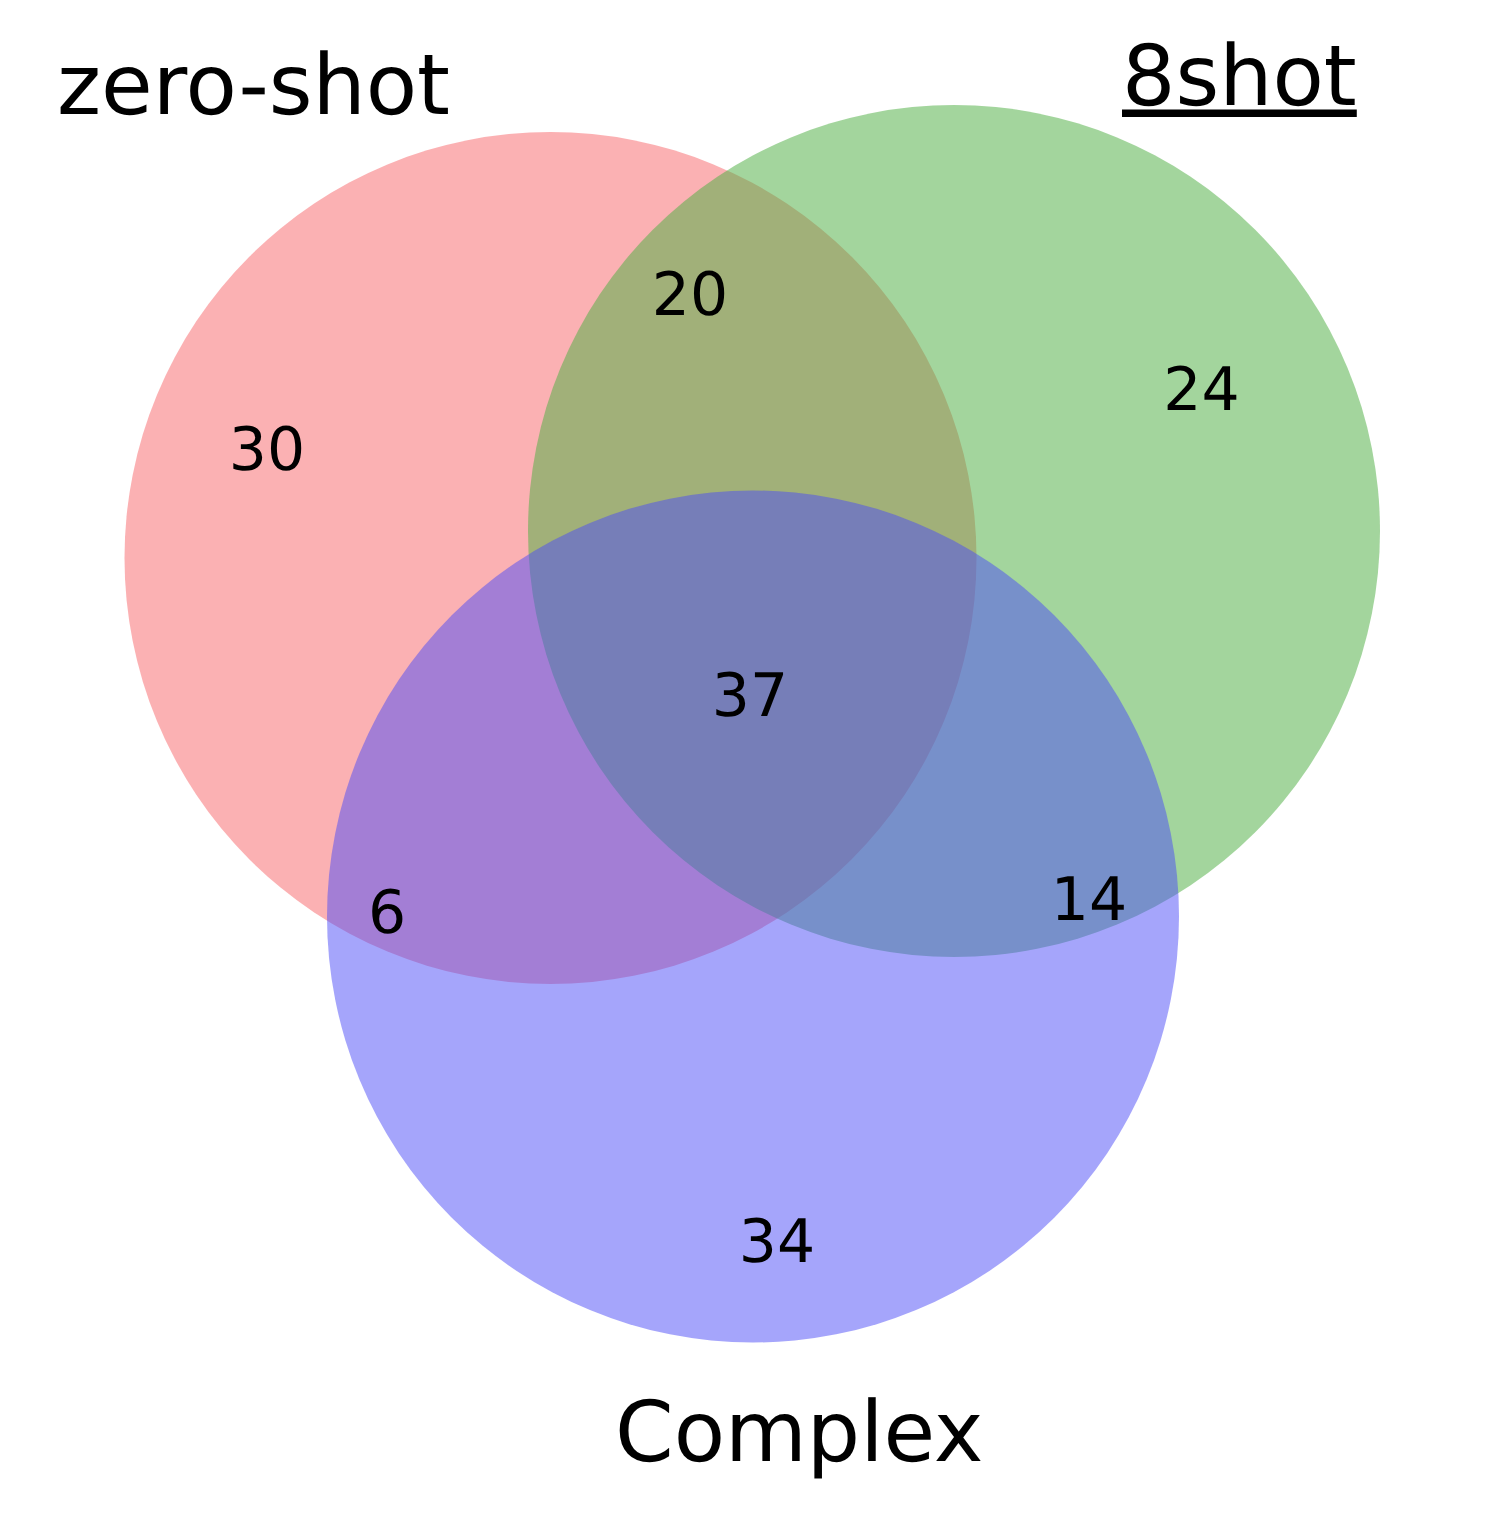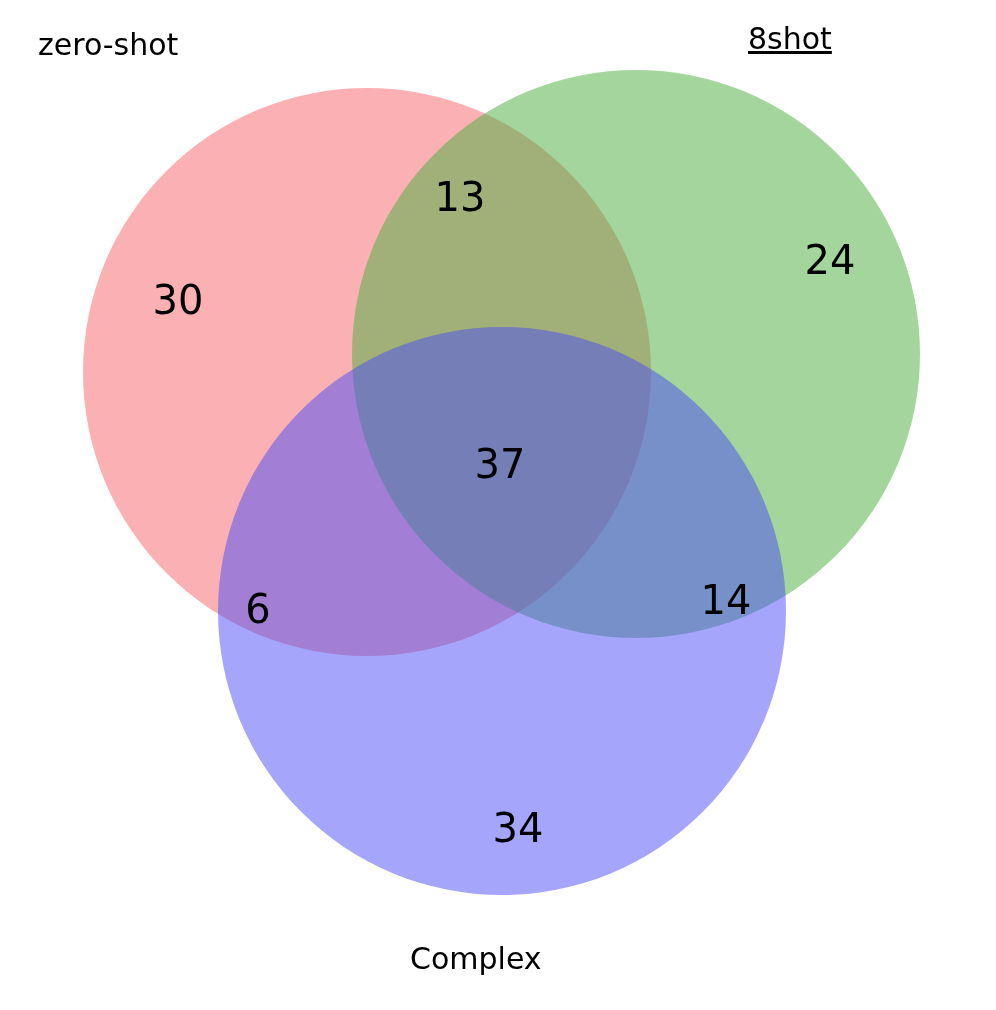--- a/index.html
+++ b/index.html
@@ -20,21 +20,21 @@
   #venn-svg {
     position: absolute;
     left: 0;
     top: 0;
     width: 996px;
     height: 1010px;
     display: block;
   }
   .set-label {
     position: absolute;
-    font-size: 30px;
+    font-size: 56px;
     color: #000000;
     white-space: nowrap;
     line-height: 1;
     letter-spacing: 0px;
   }
   .region-label {
     position: absolute;
     font-size: 40px;
     color: #000000;
     white-space: nowrap;
@@ -53,29 +53,29 @@
       <circle cx="367" cy="372" r="284" fill="#f8696e" fill-opacity="0.52"></circle>
       <circle cx="636" cy="354" r="284" fill="#4fae44" fill-opacity="0.52"></circle>
       <circle cx="502" cy="611" r="284" fill="#4c4cf8" fill-opacity="0.50"></circle>
     </g>
   </svg>
 
   <div class="set-label" style="left:38px; top:30px;">zero-shot</div>
 
   <div class="set-label" style="left:748px; top:24px;text-decoration:underline;">8shot</div>
 
-  <div class="set-label" style="left:410px; top:928px;margin-top:16px;">Complex</div>
+  <div class="set-label" style="left:410px; top:928px;">Complex</div>
 
   <div class="region-label" style="left:178px; top:300px;">30</div>
 
-  <div class="region-label" style="left:801px; top:260px;margin-left:29px;">24</div>
+  <div class="region-label" style="left:801px; top:260px;">24</div>
 
   <div class="region-label" style="left:518px; top:828px;">34</div>
 
-  <div class="region-label" style="left:460px; top:197px;">13</div>
+  <div class="region-label" style="left:460px; top:197px;">20</div>
 
   <div class="region-label" style="left:258px; top:609px;">6</div>
 
   <div class="region-label" style="left:726px; top:600px;">14</div>
 
   <div class="region-label" style="left:500px; top:464px;">37</div>
 
 </div>
 
 </body></html>

